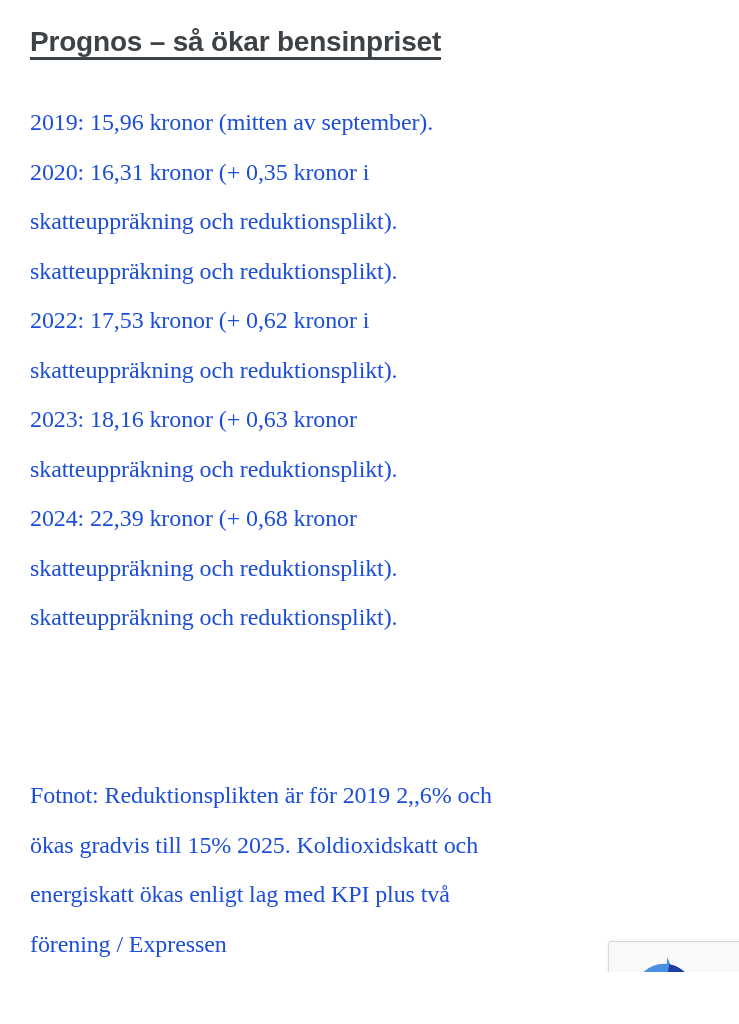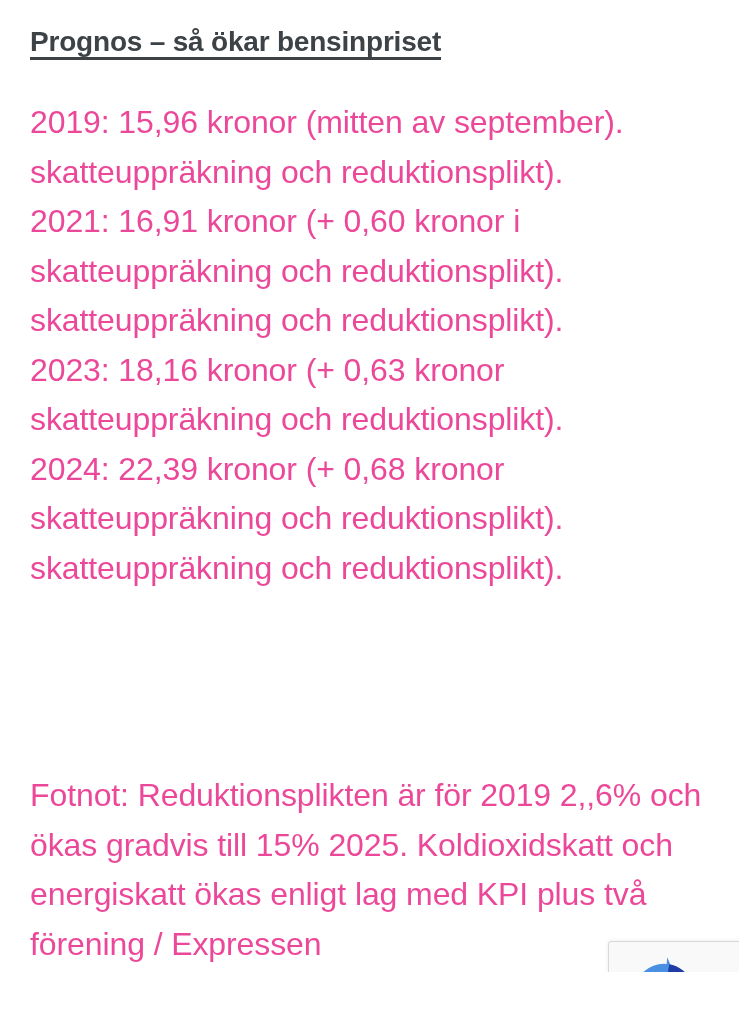--- a/index.html
+++ b/index.html
@@ -22,24 +22,25 @@
     color: #3d4247;
     letter-spacing: -0.2px;
     text-decoration: underline;
     text-decoration-thickness: 2.5px;
     text-underline-offset: 6px;
     white-space: pre;
   }
   .text-block {
     position: absolute;
     left: 30px;
-    font-size: 32px;
+    font-size: 24px;
     line-height: 49.5px;
-    color: #ec4899;
+    color: #1d4ed8;
     letter-spacing: -0.1px;
+    font-family: Liberation Serif, serif;
   }
   .forecast-block { top: 98px; }
   .footnote-block { top: 771px; }
   .text-line { white-space: pre; }
   .recaptcha-badge {
     position: absolute;
     left: 608px;
     top: 941px;
     width: 150px;
     height: 100px;
@@ -59,23 +60,24 @@
 </style>
 </head>
 <body>
 
 <div class="page">
 
   <h1 class="page-title">Prognos – så ökar bensinpriset</h1>
 
   <div class="text-block forecast-block">
     <div class="text-line">2019: 15,96 kronor (mitten av september).</div>
+    <div class="text-line">2020: 16,31 kronor (+ 0,35 kronor i</div>
     <div class="text-line">skatteuppräkning och reduktionsplikt).</div>
-    <div class="text-line">2021: 16,91 kronor (+ 0,60 kronor i</div>
     <div class="text-line">skatteuppräkning och reduktionsplikt).</div>
+    <div class="text-line">2022: 17,53 kronor (+ 0,62 kronor i</div>
     <div class="text-line">skatteuppräkning och reduktionsplikt).</div>
     <div class="text-line">2023: 18,16 kronor (+ 0,63 kronor</div>
     <div class="text-line">skatteuppräkning och reduktionsplikt).</div>
     <div class="text-line">2024: 22,39 kronor (+ 0,68 kronor</div>
     <div class="text-line">skatteuppräkning och reduktionsplikt).</div>
     <div class="text-line">skatteuppräkning och reduktionsplikt).</div>
   </div>
 
   <div class="text-block footnote-block">
     <div class="text-line">Fotnot: Reduktionsplikten är för 2019 2,,6% och</div>

